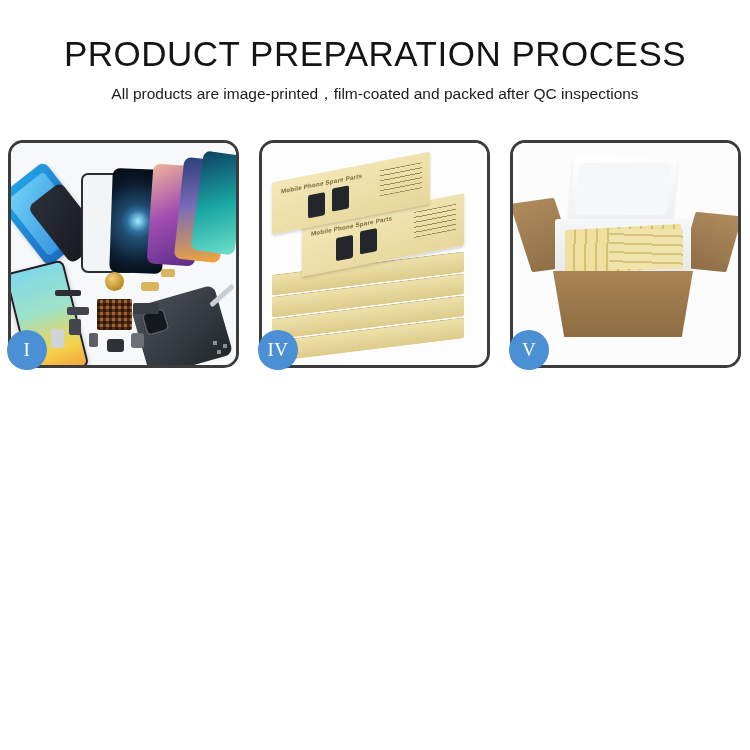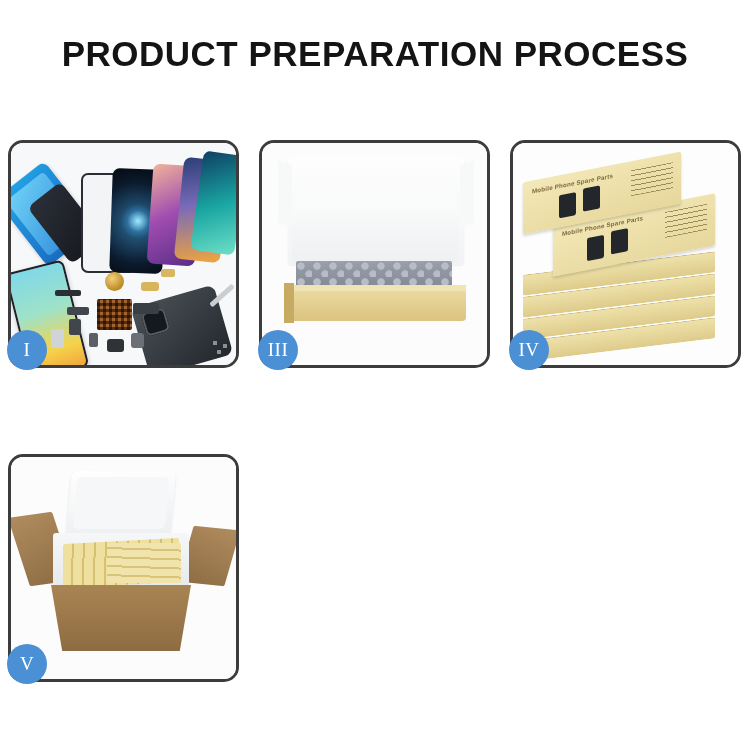--- a/index.html
+++ b/index.html
@@ -6,21 +6,21 @@
   body{
     width:750px;height:750px;background:#ffffff;overflow:hidden;
     font-family:"Liberation Sans",sans-serif;color:#111;
   }
   .page{position:relative;width:750px;height:750px;}
 
   
   .header{position:absolute;left:0;top:0;width:750px;text-align:center;}
   .title{
     margin:0;padding-top:36px;
-    font-size:35px;font-weight:700;letter-spacing:.5px;
+    font-size:35px;font-weight:400;letter-spacing:.5px;
     line-height:1.05;color:#141414;white-space:nowrap;
   }
   .subtitle{
     margin:0;padding-top:11px;
     font-size:15.5px;font-weight:400;color:#1b1b1b;white-space:nowrap;
   }
 
   
   .grid{
     position:absolute;left:8px;top:140px;
@@ -319,20 +319,21 @@
   .tapeB{position:absolute;left:58px;top:164px;width:13px;height:16px;background:rgba(126,101,62,.5);transform:skewY(12deg);}
   .edgeV{position:absolute;left:117px;top:78px;width:2px;height:104px;background:rgba(110,88,54,.5);}
 </style>
 </head>
 <body>
 
 <div class="page">
 
   <div class="header">
     <h1 class="title">PRODUCT PREPARATION PROCESS</h1>
+    <p class="subtitle">All products are image-printed，film-coated and packed after QC inspections</p>
   </div>
 
   <div class="grid">
 
     <div class="panel">
       <div class="panel-img p1">
         <div class="ph sky"></div>
         <div class="ph dark"></div>
         <div class="ph glass"></div>
         <div class="ph jelly"></div>
@@ -353,31 +354,20 @@
         <div class="part pt8"></div>
         <div class="part pt9"></div>
         <div class="part pt10"></div>
         <div class="tool"></div>
         <div class="screws"></div>
       </div>
       <div class="badge">I</div>
     </div>
 
 
-    <div class="panel">
-      <div class="panel-img p3">
-        <div class="traylid"></div>
-        <div class="foamback"></div>
-        <div class="wrapfill"></div>
-        <div class="trayfront"></div>
-        <div class="traybody"></div>
-        <div class="trayleft"></div>
-      </div>
-      <div class="badge">III</div>
-    </div>
 
     <div class="panel">
       <div class="panel-img p4">
         <div class="stack">
           <div class="slab" style="top:168px;"></div>
           <div class="slab" style="top:146px;"></div>
           <div class="slab" style="top:124px;"></div>
           <div class="slab" style="top:102px;"></div>
           <div class="lidB">
             <span class="boxlabel">Mobile Phone Spare Parts</span>

